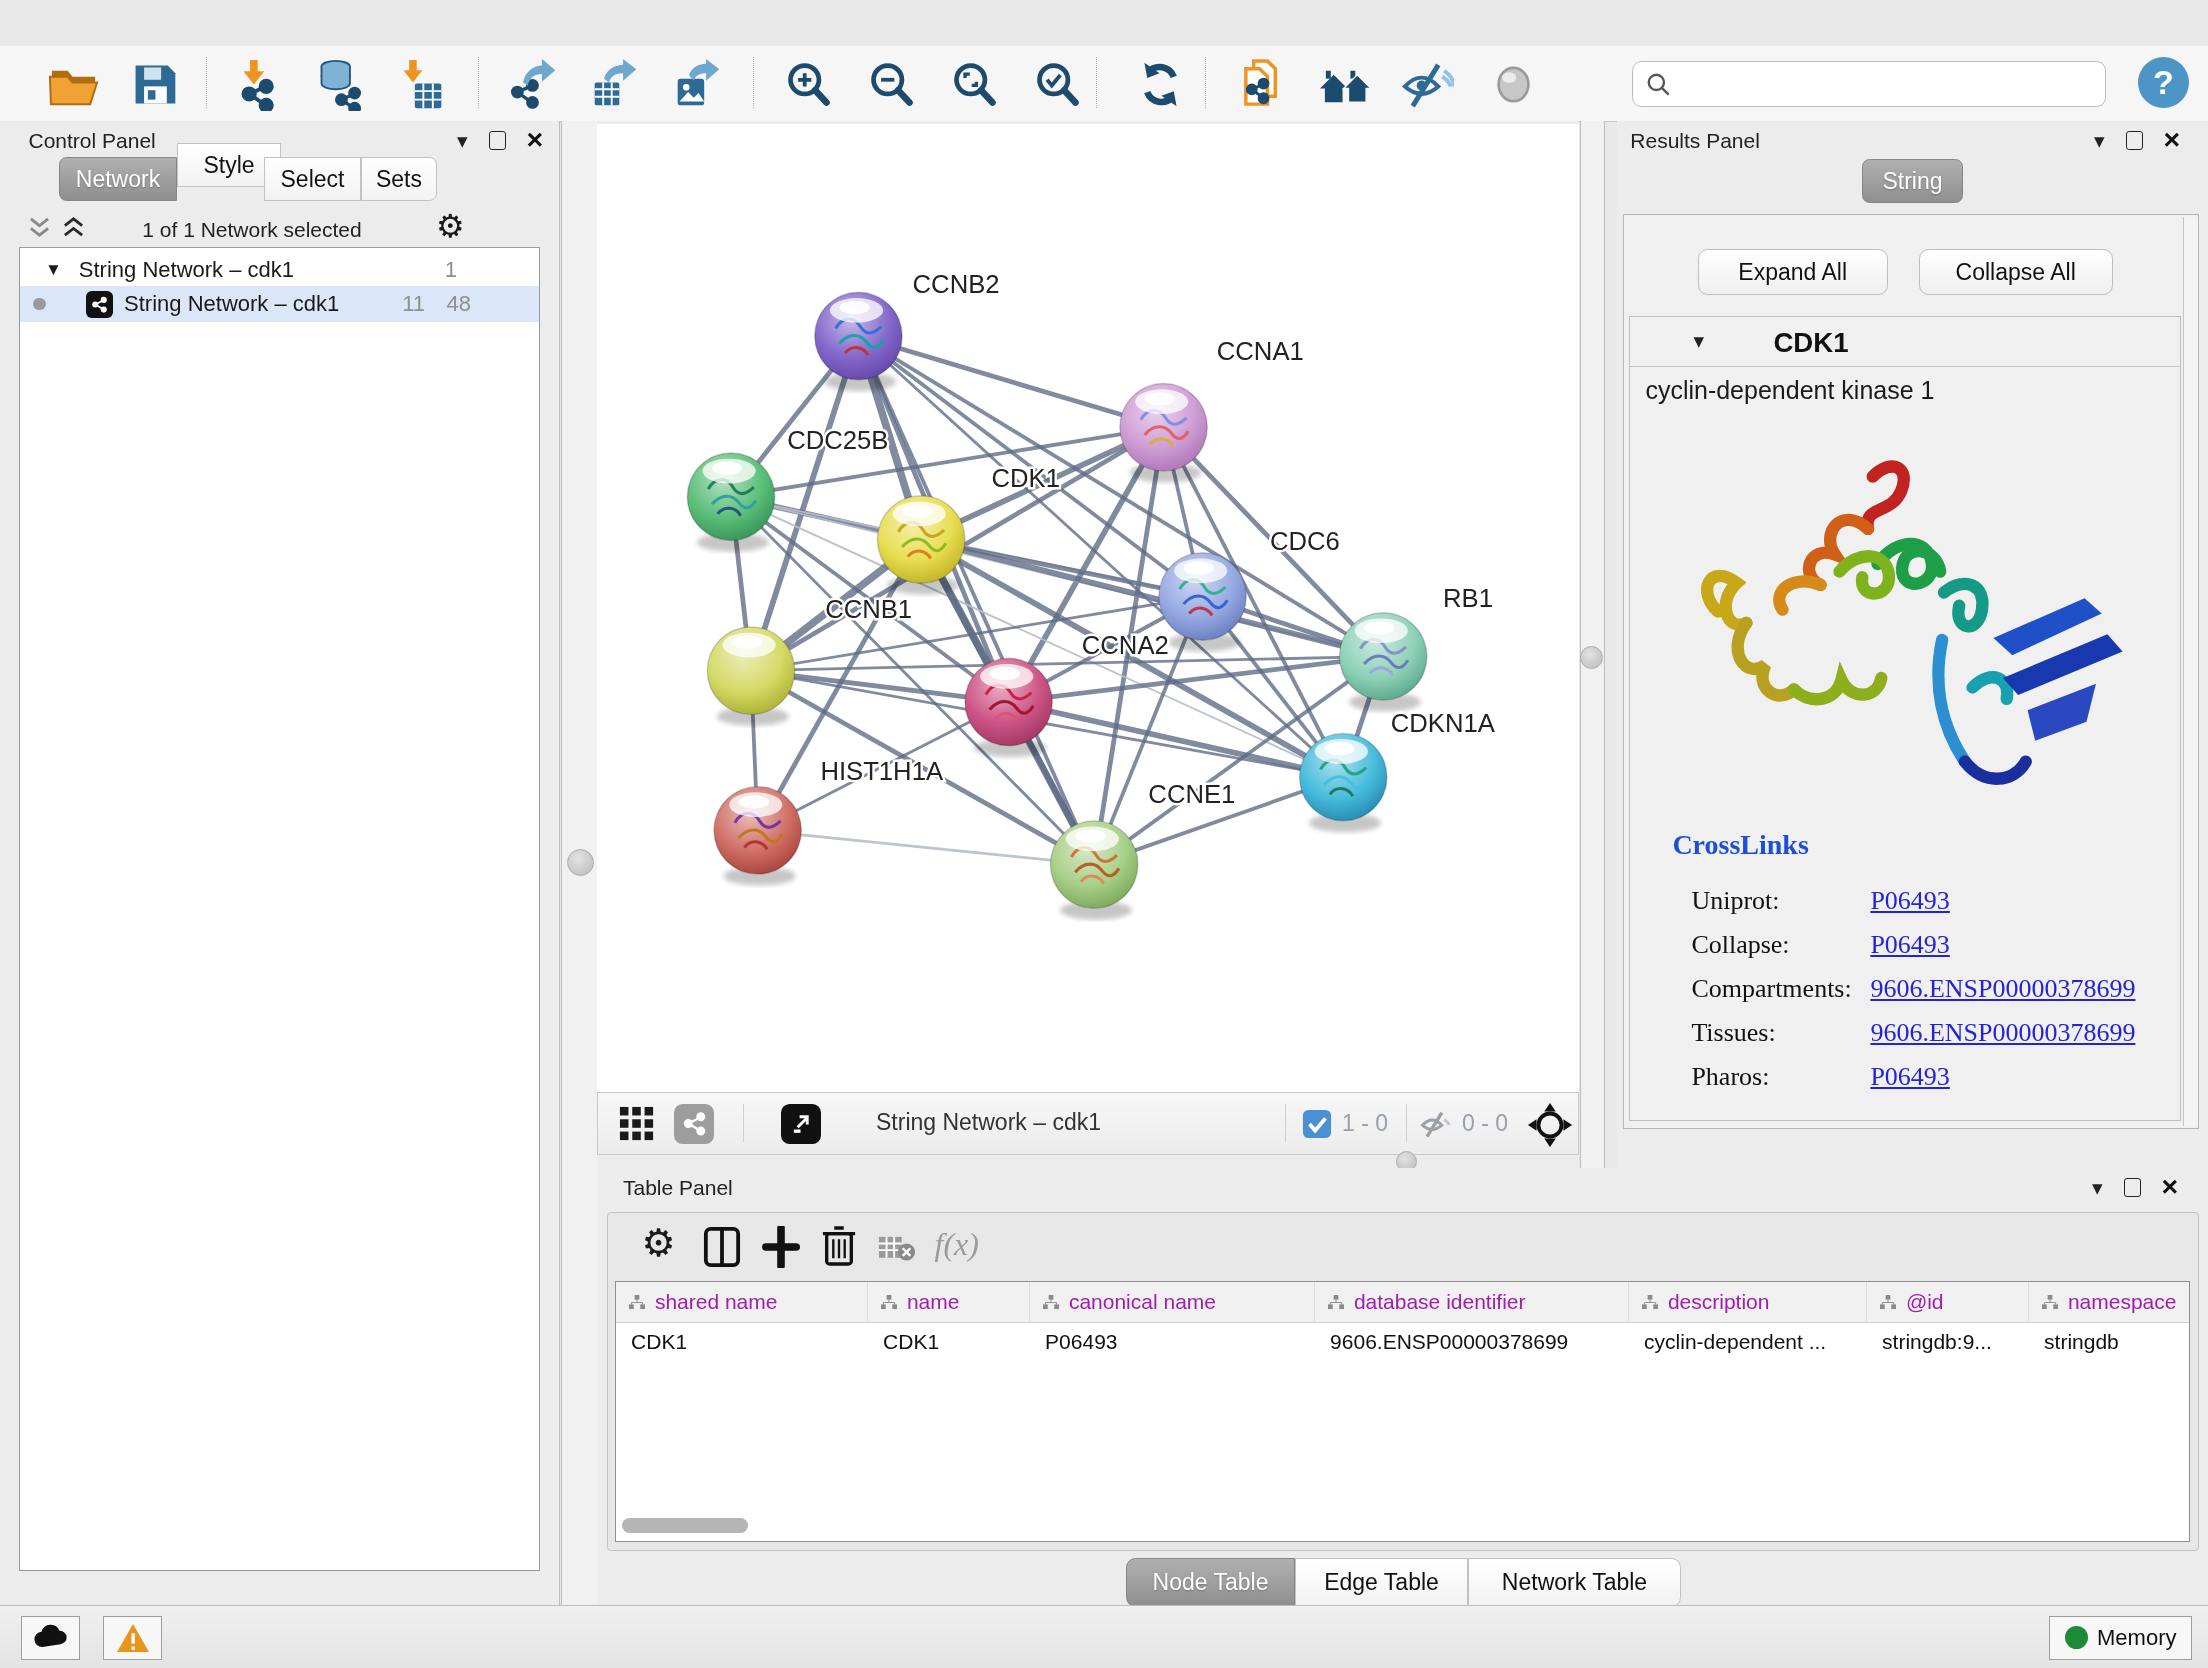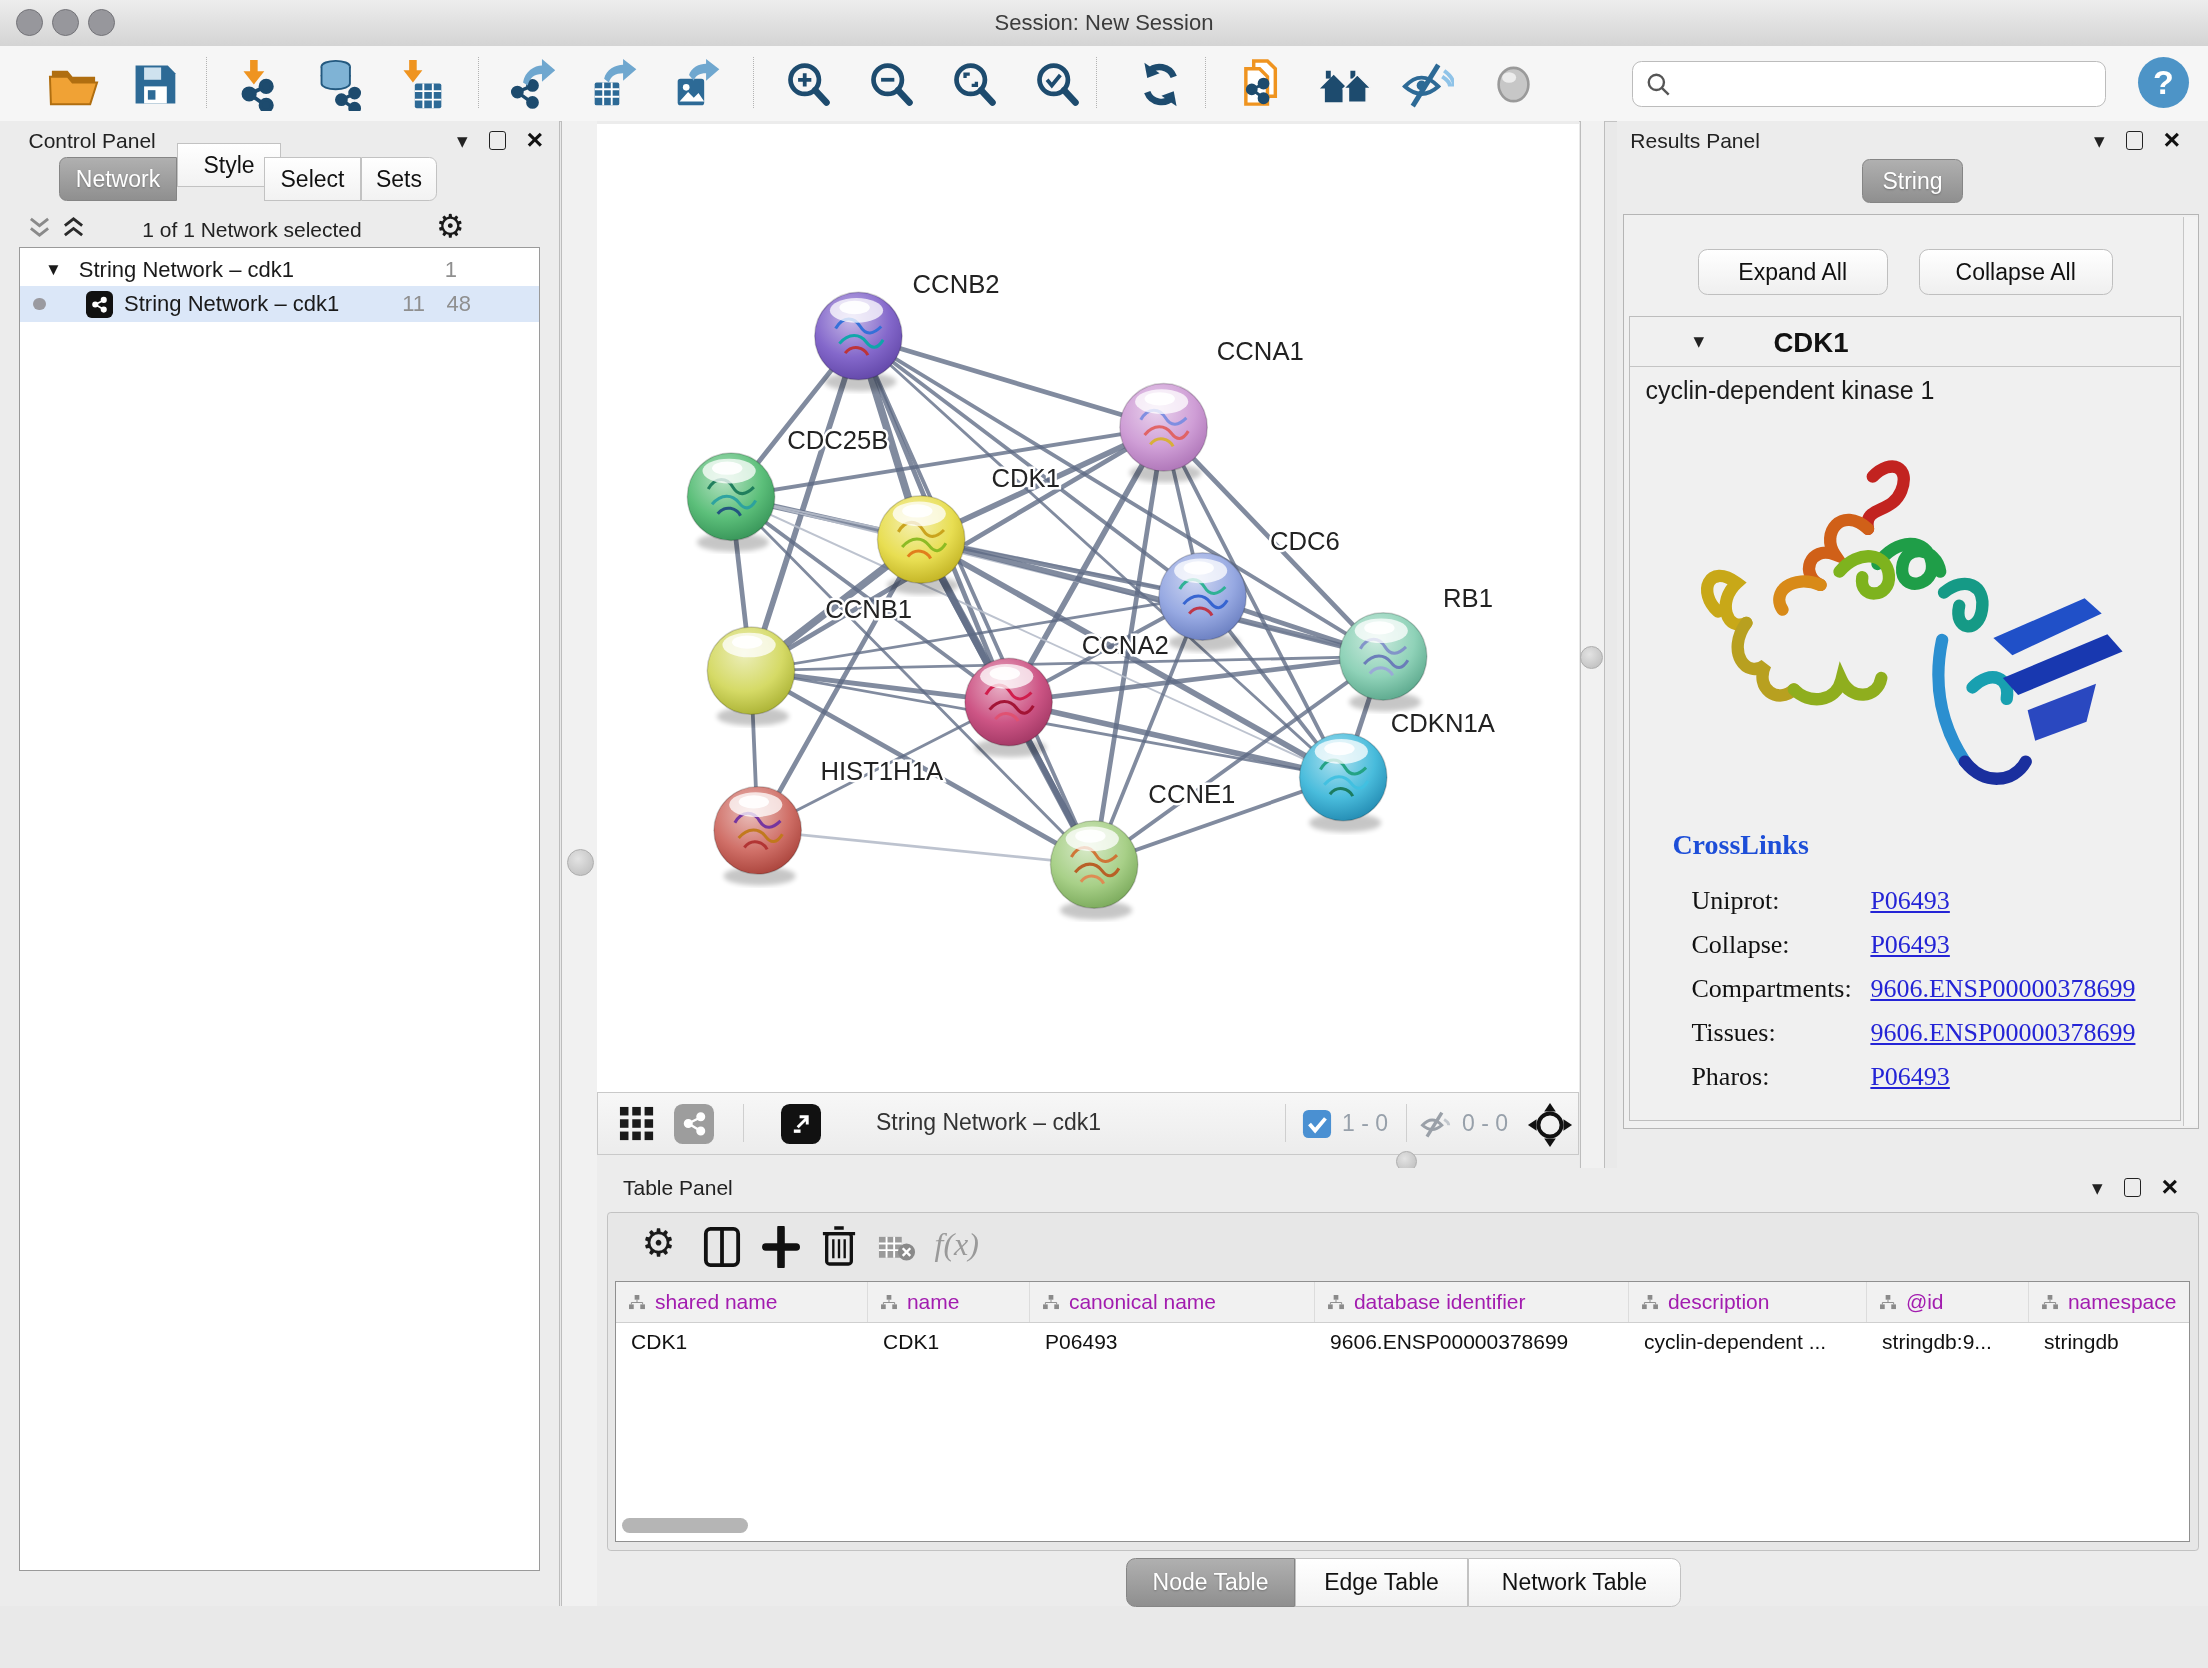--- a/index.html
+++ b/index.html
@@ -61,26 +61,20 @@
   .statusbar{position:absolute;left:0;top:1605px;width:2208px;height:63px;background:linear-gradient(#f0f0f0,#e3e3e3);border-top:1px solid #bdbdbd;}
   .sbtn{position:absolute;top:9.5px;height:44px;background:#f7f7f7;border:1.9px solid #9e9e9e;display:flex;align-items:center;justify-content:center;gap:9.5px;box-sizing:border-box;}
   svg{display:block;}
   text{font-family:"Liberation Sans","DejaVu Sans",sans-serif;}
 </style>
 </head>
 <body>
 
 <div class="window">
 
-  <div class="titlebar">
-    <div class="traffic" style="left:16px"></div>
-    <div class="traffic" style="left:52px"></div>
-    <div class="traffic" style="left:88px"></div>
-    <div class="wtitle">Session: New Session</div>
-  </div>
 
   <div class="toolbar">
     <div class="tb" style="left:43px">
       <svg width="55" height="55" viewBox="0 0 56 56">
           <path d="M6 14h16l5 6h23v6H6z" fill="#b06e10"></path>
           <path d="M4 20h18l5 6h25l-7 22H5z" fill="#f0a235" stroke="#b06e10" stroke-width="2"></path>
         </svg>
     </div>
     <div class="tb" style="left:124px">
       <svg width="53" height="53" viewBox="0 0 56 56">
@@ -823,15 +817,33 @@
         <span>Node Table</span>
       </div>
     <div class="tab btab" style="left:698px;width:173px">
         <span>Edge Table</span>
       </div>
     <div class="tab btab" style="left:871px;width:213px;border-radius:0 9.5px 9.5px 0">
         <span>Network Table</span>
       </div>
   </div>
 
+  <div class="statusbar">
+    <div class="sbtn" style="left:21px;width:59px">
+      <svg width="36" height="27" viewBox="0 0 38 28">
+          <path d="M10 24a8 8 0 0 1-1-16 10 10 0 0 1 19-1 7 7 0 0 1 1 14z" fill="#111"></path>
+        </svg>
+    </div>
+    <div class="sbtn" style="left:103px;width:59px">
+      <svg width="34" height="30" viewBox="0 0 36 32">
+          <path d="M18 1L35 31H1z" fill="#e8951d"></path>
+          <rect x="16.4" y="11" width="3.6" height="11" fill="#fff"></rect>
+          <rect x="16.4" y="25" width="3.6" height="3.6" fill="#fff"></rect>
+        </svg>
+    </div>
+    <div class="sbtn" style="left:2049px;width:143px">
+      <span style="width:23px;height:23px;border-radius:50%;background:#1d8a3a;display:inline-block"></span>
+      <span style="font-size:22px;color:#111">Memory</span>
+    </div>
+  </div>
 
 </div>
 
 
 </body></html>

